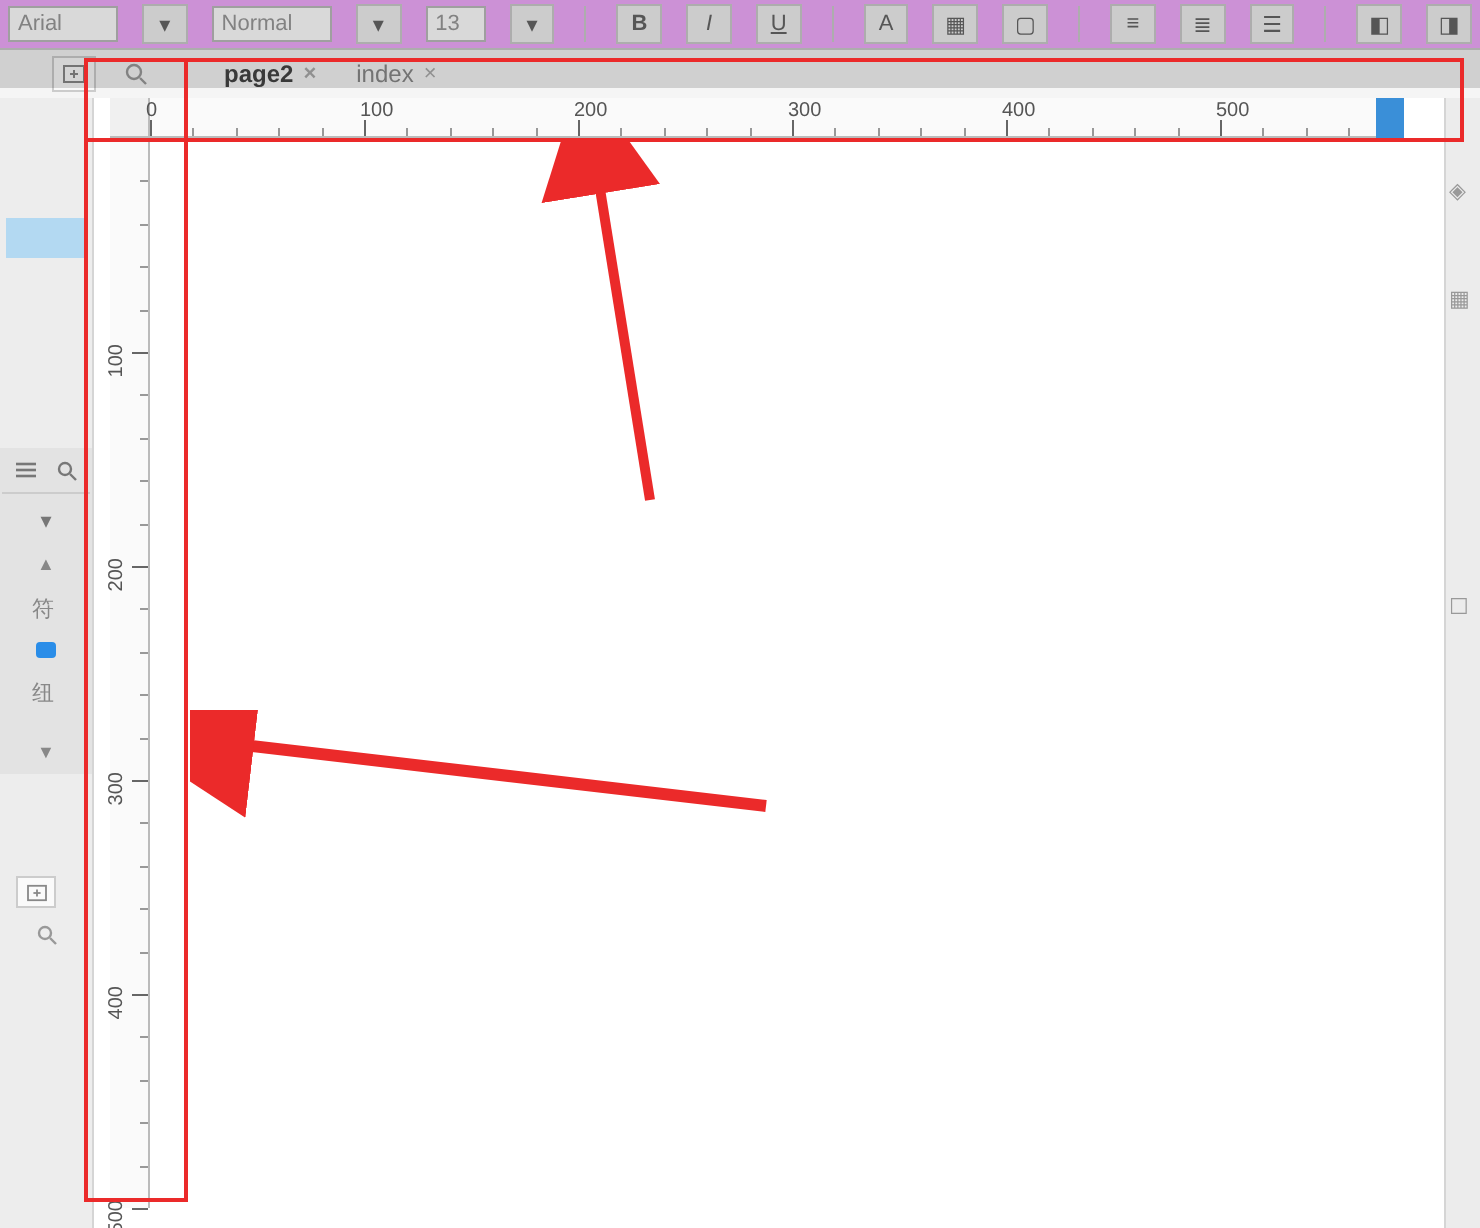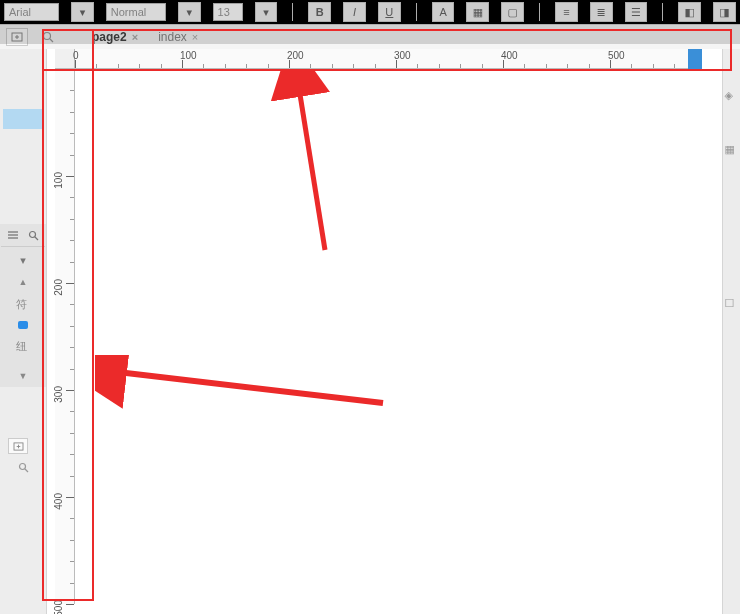--- a/index.html
+++ b/index.html
@@ -9,21 +9,21 @@
       color: #666;
       background: #f5f5f5;
       width: 740px;
       height: 614px;
       overflow: hidden;
       position: relative;
     }
     
     .top-toolbar {
       height: 25px;
-      background: #000000;
+      background: #f0abfc;
       border-bottom: 1px solid #ccc;
       display: flex;
       align-items: center;
       gap: 12px;
       padding: 2px 4px;
     }
     
     .toolbar-input {
       height: 18px;
       border: 1px solid #bbb;
@@ -47,21 +47,21 @@
       cursor: pointer;
     }
     
     .toolbar-sep { width: 1px; height: 18px; background: #ccc; margin: 0 3px; }
 
     .second-row {
       height: 24px;
       background: #f5f5f5;
       display: flex;
       align-items: center;
-      padding-left: 6px;
+      padding-left: 26px;
     }
     .add-btn {
       width: 22px;
       height: 18px;
       border: 1px solid #ccc;
       background: #fafafa;
       display: flex;
       align-items: center;
       justify-content: center;
       margin-right: 10px;

